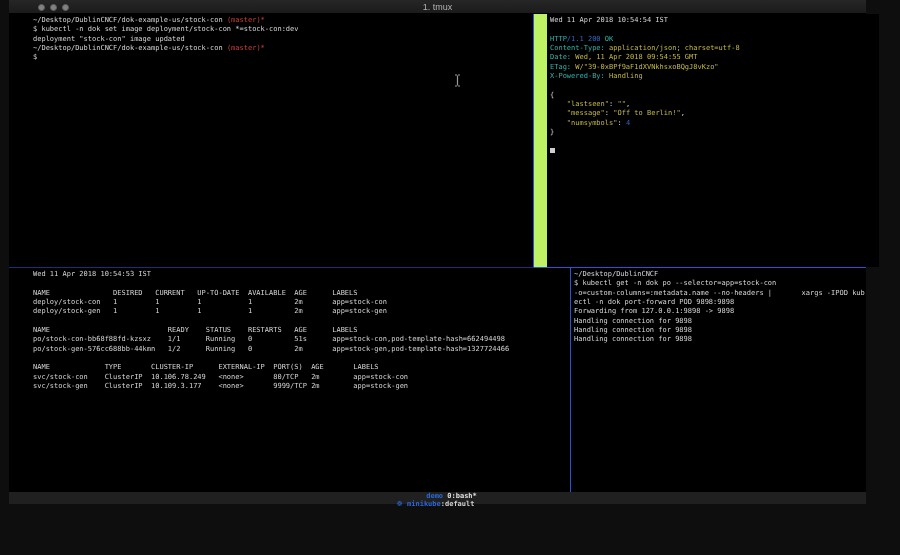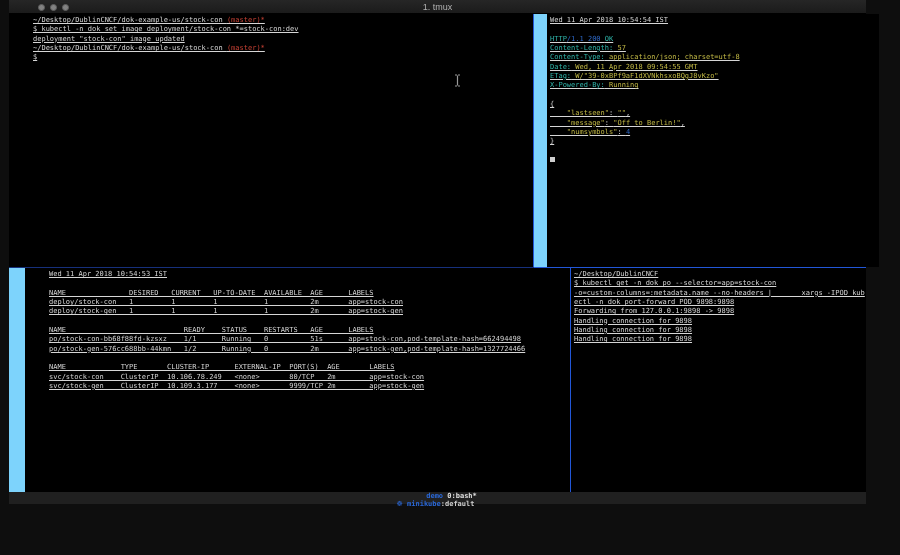--- a/index.html
+++ b/index.html
@@ -1,46 +1,46 @@
 <!DOCTYPE html>
 <html><head>
 <meta charset="utf-8">
 <style>
   * { margin:0; padding:0; box-sizing:border-box; }
   html,body { width:900px; height:555px; background:#0e0e0e; overflow:hidden;
               font-family:"DejaVu Sans Mono", monospace; }
 
   .window { position:absolute; left:9px; top:0; width:857px; height:504px;
-            background:#7dd3fc; }
+            background:#bef264; }
 
   
   .titlebar { position:absolute; left:0; top:0; width:100%; height:14px;
               background:linear-gradient(#262626,#1b1b1b);
               border-bottom:1px solid #000; }
   .lights { position:absolute; left:29px; top:3.5px; display:flex; gap:5px; }
   .light { width:7px; height:7px; border-radius:50%; background:#828282;
            border:0.5px solid #5e5e5e; }
   .title { position:absolute; left:0; right:0; top:1px; text-align:center;
            font:9px/12px "Liberation Sans", sans-serif; color:#b0b0b0; }
 
   
   .pane { position:absolute; overflow:hidden; background:#000; }
   #pane-tl { left:0;   top:14px;  width:524px; height:253px; padding:2px 0 0 24px; }
   #pane-tr { left:525px;top:14px; width:332px; height:253px; padding:2px 0 0 3px;margin-left:13px; }
-  #pane-bl { left:16px;   top:268px; width:561px; height:224px; padding:2px 0 8px 24px; }
+  #pane-bl { left:0;   top:268px; width:561px; height:224px; padding:2px 0 8px 24px; }
   #pane-br { left:562px;top:268px;width:295px; height:224px; padding:2px 0 0 3px; }
 
   .divider { position:absolute; background:#2257d8; }
   #div-v-top    { left:524px; top:14px;  width:1px; height:253px; }
   #div-h-left   { left:0;     top:267px; width:525px; height:1px; background:#16307c; }
   #div-h-right  { left:525px; top:267px; width:332px; height:1px; }
   #div-v-bottom { left:561px; top:268px; width:1px; height:224px; }
 
   .line { white-space:pre; font-size:7px; line-height:9.33px; height:9.33px;
-          color:#d6d6d6;text-decoration:underline; }
+          color:#d6d6d6; }
   .fg     { color:#d6d6d6; }
   .red    { color:#c74134; }
   .cyan   { color:#2fb5aa; }
   .blue   { color:#2d68c8; }
   .yellow { color:#c3ba45; }
   .cursor { display:inline-block; width:5px; height:5px; background:#cfcfcf; }
 
   
   .statusbar { position:absolute; left:0; top:492px; width:100%; height:12px;
                background:#202020; display:flex; align-items:center;
@@ -76,25 +76,24 @@
       <div class="line"><span class="fg">$ kubectl -n dok set image deployment/stock-con *=stock-con:dev</span></div>
       <div class="line"><span class="fg">deployment "stock-con" image updated</span></div>
       <div class="line"><span class="fg">~/Desktop/DublinCNCF/dok-example-us/stock-con </span><span class="red">(master)*</span></div>
       <div class="line"><span class="fg">$</span></div>
     </div>
 
   <div class="pane" id="pane-tr">
       <div class="line"><span class="fg">Wed 11 Apr 2018 10:54:54 IST</span></div>
       <div class="line"></div>
       <div class="line"><span class="cyan">HTTP</span><span class="blue">/1.1 200 </span><span class="cyan">OK</span></div>
-      <div class="line"><span class="cyan">Content-Length:</span><span class="yellow"> 57</span></div>
       <div class="line"><span class="cyan">Content-Type:</span><span class="yellow"> application/json; charset=utf-8</span></div>
       <div class="line"><span class="cyan">Date:</span><span class="yellow"> Wed, 11 Apr 2018 09:54:55 GMT</span></div>
       <div class="line"><span class="cyan">ETag:</span><span class="yellow"> W/"39-0xBPf9aF1dXVNkhsxoBQgJ8vKzo"</span></div>
-      <div class="line"><span class="cyan">X-Powered-By:</span><span class="yellow"> Running</span></div>
+      <div class="line"><span class="cyan">X-Powered-By:</span><span class="yellow"> Handling</span></div>
       <div class="line"></div>
       <div class="line"><span class="fg">{</span></div>
       <div class="line"><span class="yellow">    "lastseen"</span><span class="fg">: </span><span class="yellow">""</span><span class="fg">,</span></div>
       <div class="line"><span class="yellow">    "message"</span><span class="fg">: </span><span class="yellow">"Off to Berlin!"</span><span class="fg">,</span></div>
       <div class="line"><span class="yellow">    "numsymbols"</span><span class="fg">: </span><span class="blue">4</span></div>
       <div class="line"><span class="fg">}</span></div>
       <div class="line"></div>
       <div class="line"><span class="cursor"></span></div>
     </div>
 

